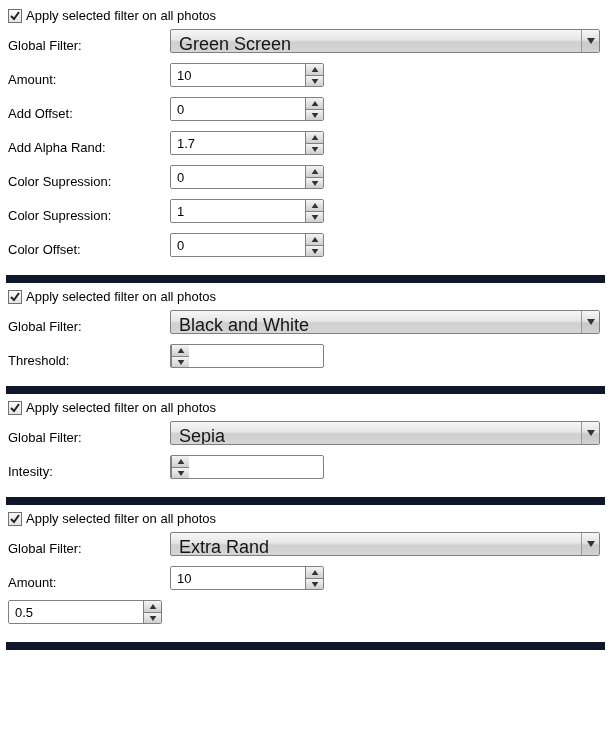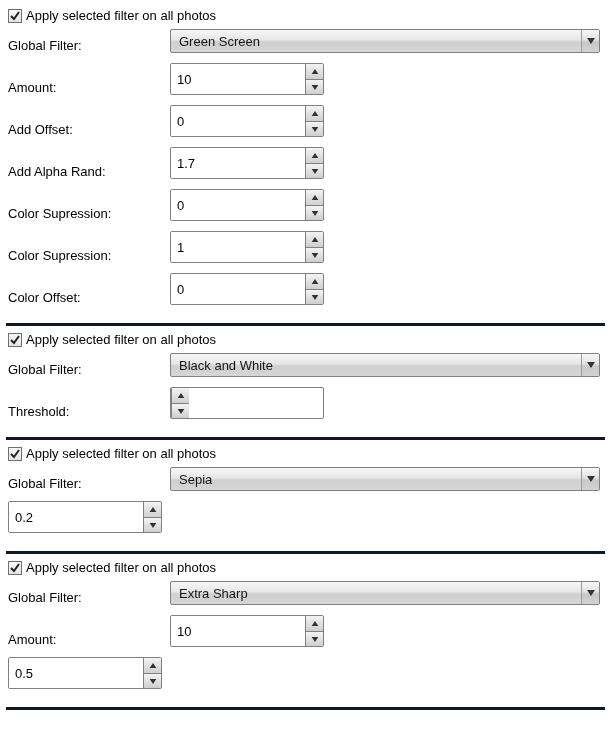--- a/index.html
+++ b/index.html
@@ -8,21 +8,21 @@
   body {
     margin: 0;
     padding: 4px 6px;
     font-family: Arial, Helvetica, sans-serif;
     font-size: 13px;
     color: #000;
     background: #fff;
     width: 611px;
   }
   .panel {
-    border-bottom: 3px solid #0f172a;
+    border-bottom: 8px solid #0f172a;
     padding: 4px 2px 8px 2px;
     margin-bottom: 2px;
   }
   .chk-row {
     display: flex;
     align-items: center;
     gap: 4px;
     margin-bottom: 6px;
   }
   .chk {
@@ -60,41 +60,41 @@
     border: 1px solid #808080;
     border-radius: 2px;
     background: linear-gradient(#f7f7f7 0%, #e6e6e6 45%, #cfcfcf 55%, #d6d6d6 100%);
     display: flex;
     align-items: stretch;
     cursor: pointer;
   }
   .dd-text {
     flex: 1 1 auto;
     padding: 4px 8px;
-    font-size: 13px;
+    font-size: 18px;
     color: #151515;
     overflow: hidden;
     white-space: nowrap;
   }
   .dd-arrow-cell {
     flex: 0 0 18px;
     border-left: 1px solid #9a9a9a;
     display: flex;
     align-items: center;
     justify-content: center;
     background: linear-gradient(#f7f7f7 0%, #e2e2e2 45%, #c8c8c8 55%, #d2d2d2 100%);
   }
   .dd-arrow-cell svg {
     width: 8px;
     height: 6px;
   }
   
   .spinner {
     flex: 0 0 154px;
-    height: 32px;
+    height: 24px;
     display: flex;
     border: 1px solid #808080;
     border-radius: 2px;
     overflow: hidden;
   }
   .spinner-input {
     flex: 1 1 auto;
     padding: 0 6px;
     font-size: 13px;
     color: #000;
@@ -311,22 +311,22 @@
         <div class="dropdown">
           <div class="dd-text">Sepia</div>
           <div class="dd-arrow-cell">
             <svg viewBox="0 0 8 6">
               <path d="M0 0 L8 0 L4 6 Z" fill="#333"></path>
             </svg>
           </div>
         </div>
       </div>
       <div class="row">
-        <div class="spinner">
-          <div class="spinner-input">0.2</div>
+        <div class="label-col">Intesity:</div>
+        <div class="spinner">
           <div class="spinner-btns">
             <div class="spin-btn">
               <svg viewBox="0 0 8 6">
                 <path d="M4 0 L8 6 L0 6 Z" fill="#333"></path>
               </svg>
             </div>
             <div class="spin-btn">
               <svg viewBox="0 0 8 6">
                 <path d="M0 0 L8 0 L4 6 Z" fill="#333"></path>
               </svg>
@@ -340,21 +340,21 @@
         <span class="chk">
           <svg viewBox="0 0 10 10">
             <path d="M1 5 L4 8 L9 1" stroke="#222" stroke-width="2" fill="none"></path>
           </svg>
         </span>
         <span class="chk-label">Apply selected filter on all photos</span>
       </div>
       <div class="row">
         <div class="label-col">Global Filter:</div>
         <div class="dropdown">
-          <div class="dd-text">Extra Sharp</div>
+          <div class="dd-text">Extra Rand</div>
           <div class="dd-arrow-cell">
             <svg viewBox="0 0 8 6">
               <path d="M0 0 L8 0 L4 6 Z" fill="#333"></path>
             </svg>
           </div>
         </div>
       </div>
       <div class="row">
         <div class="label-col">Amount:</div>
         <div class="spinner">

